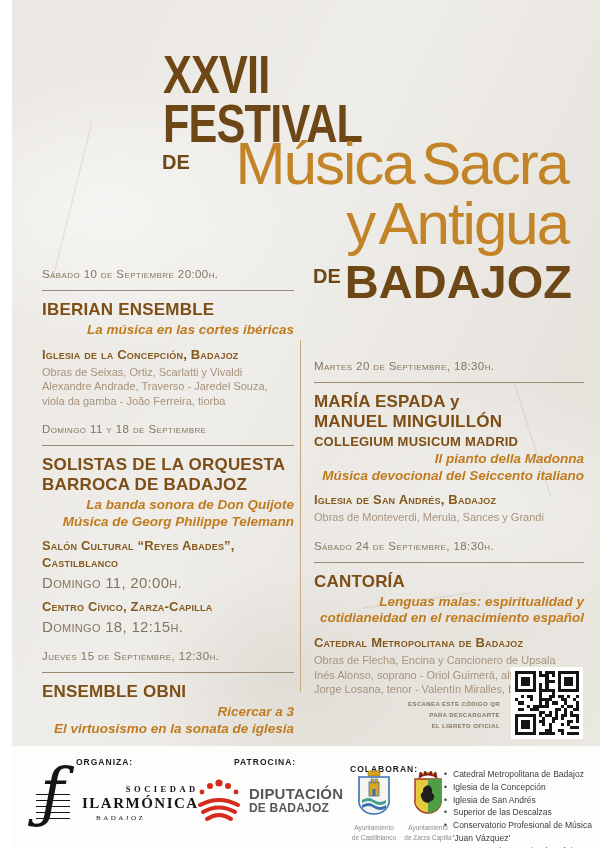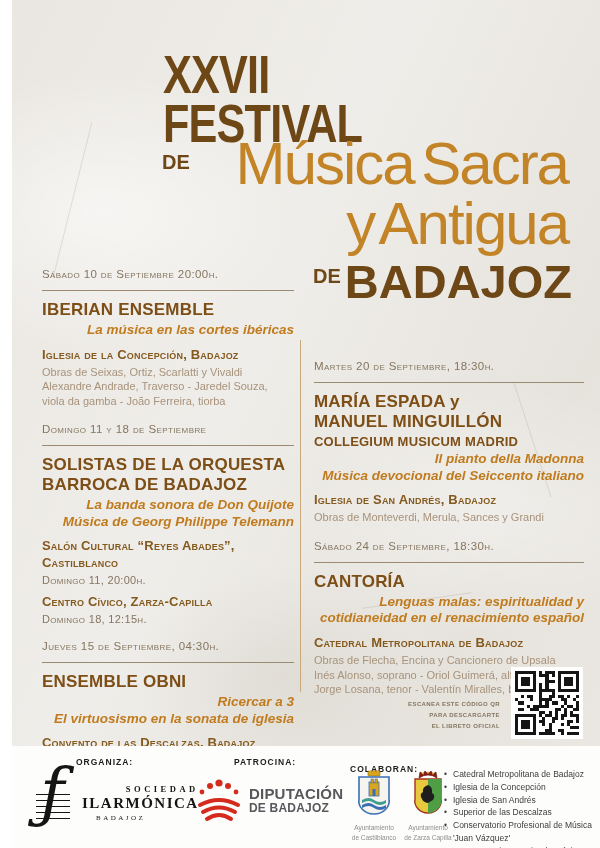--- a/index.html
+++ b/index.html
@@ -32,21 +32,21 @@
   .col-left{left:30px;top:268px;width:252px;}
   .col-right{left:302px;top:360px;width:270px;}
   .divider{position:absolute;left:288px;top:340px;width:1px;height:352px;background:#c9a87c;}
   .event{margin-bottom:15px;}
   .date-line{font-size:11.5px;font-variant:small-caps;letter-spacing:.4px;color:#84755f;
     border-bottom:1px solid #9b8a73;padding-bottom:10px;margin-bottom:9px;}
   .event-title{margin:0;font-size:17px;font-weight:800;color:#7d4e16;line-height:1.18;letter-spacing:.2px;}
   .event-subheading{font-size:13px;font-weight:800;color:#7d4e16;margin-top:2px;letter-spacing:.2px;}
   .event-subtitle{font-size:13.5px;font-weight:700;font-style:italic;color:#c07b1e;line-height:1.22;margin-top:2px;text-align:right;}
   .venue{font-size:13px;font-weight:800;font-variant:small-caps;color:#84591d;line-height:1.25;margin-top:8px;letter-spacing:.2px;}
-  .venue-note{font-size:11px;font-variant:small-caps;color:#84755f;margin-top:3px;letter-spacing:.3px;}
+  .venue-note{font-size:15px;font-variant:small-caps;color:#84755f;margin-top:3px;letter-spacing:.3px;}
   .details{font-size:11px;color:#a8937b;line-height:1.32;margin-top:2px;}
   [data-bind-lines]{white-space:pre-line;}
   
   .qr-caption{position:absolute;top:699px;left:385px;width:103px;text-align:right;font-size:6px;
     letter-spacing:.4px;color:#84755f;line-height:1.8;font-weight:700;}
   .qr-box{position:absolute;top:667px;left:499px;width:72px;height:72px;background:#fff;padding:4px;box-sizing:border-box;}
   .qr-box svg{display:block;width:100%;height:100%;}
   
   .footer{position:absolute;left:0;top:746px;width:600px;height:102px;background:#fdfdfc;}
   .f-label{position:absolute;font-size:8.5px;font-weight:800;letter-spacing:1px;color:#1c1c1a;}
@@ -118,21 +118,21 @@
       <div class="event-subtitle" data-bind-lines="columns.left.events.1.subtitle_lines">La banda sonora de Don Quijote
 Música de Georg Philippe Telemann</div>
       <div class="venue" data-bind-lines="columns.left.events.1.venue1_lines">Salón Cultural “Reyes Abades”,
 Castilblanco</div>
       <div class="venue-note" data-bind="columns.left.events.1.venue1_note">Domingo 11, 20:00h.</div>
       <div class="venue" data-bind-lines="columns.left.events.1.venue2_lines">Centro Cívico, Zarza-Capilla</div>
       <div class="venue-note" data-bind="columns.left.events.1.venue2_note">Domingo 18, 12:15h.</div>
     </section>
 
     <section class="event">
-      <div class="date-line" data-bind="columns.left.events.2.date">Jueves 15 de Septiembre, 04:30h.</div>
+      <div class="date-line" data-bind="columns.left.events.2.date">Jueves 15 de Septiembre, 12:30h.</div>
       <h2 class="event-title" data-bind-lines="columns.left.events.2.title_lines">ENSEMBLE OBNI</h2>
       <div class="event-subtitle" data-bind-lines="columns.left.events.2.subtitle_lines">Ricercar a 3
 El virtuosismo en la sonata de iglesia</div>
       <div class="venue" data-bind-lines="columns.left.events.2.venue_lines">Convento de las Descalzas, Badajoz</div>
       <div class="details" data-bind-lines="columns.left.events.2.details">Obras de Biber, Bach, Vivaldi y Stradella
 Miriam Hontana, violin - Daniel Oyarzábal, clave
 Ismael Campanero, violone</div>
     </section>
   </div>
 

